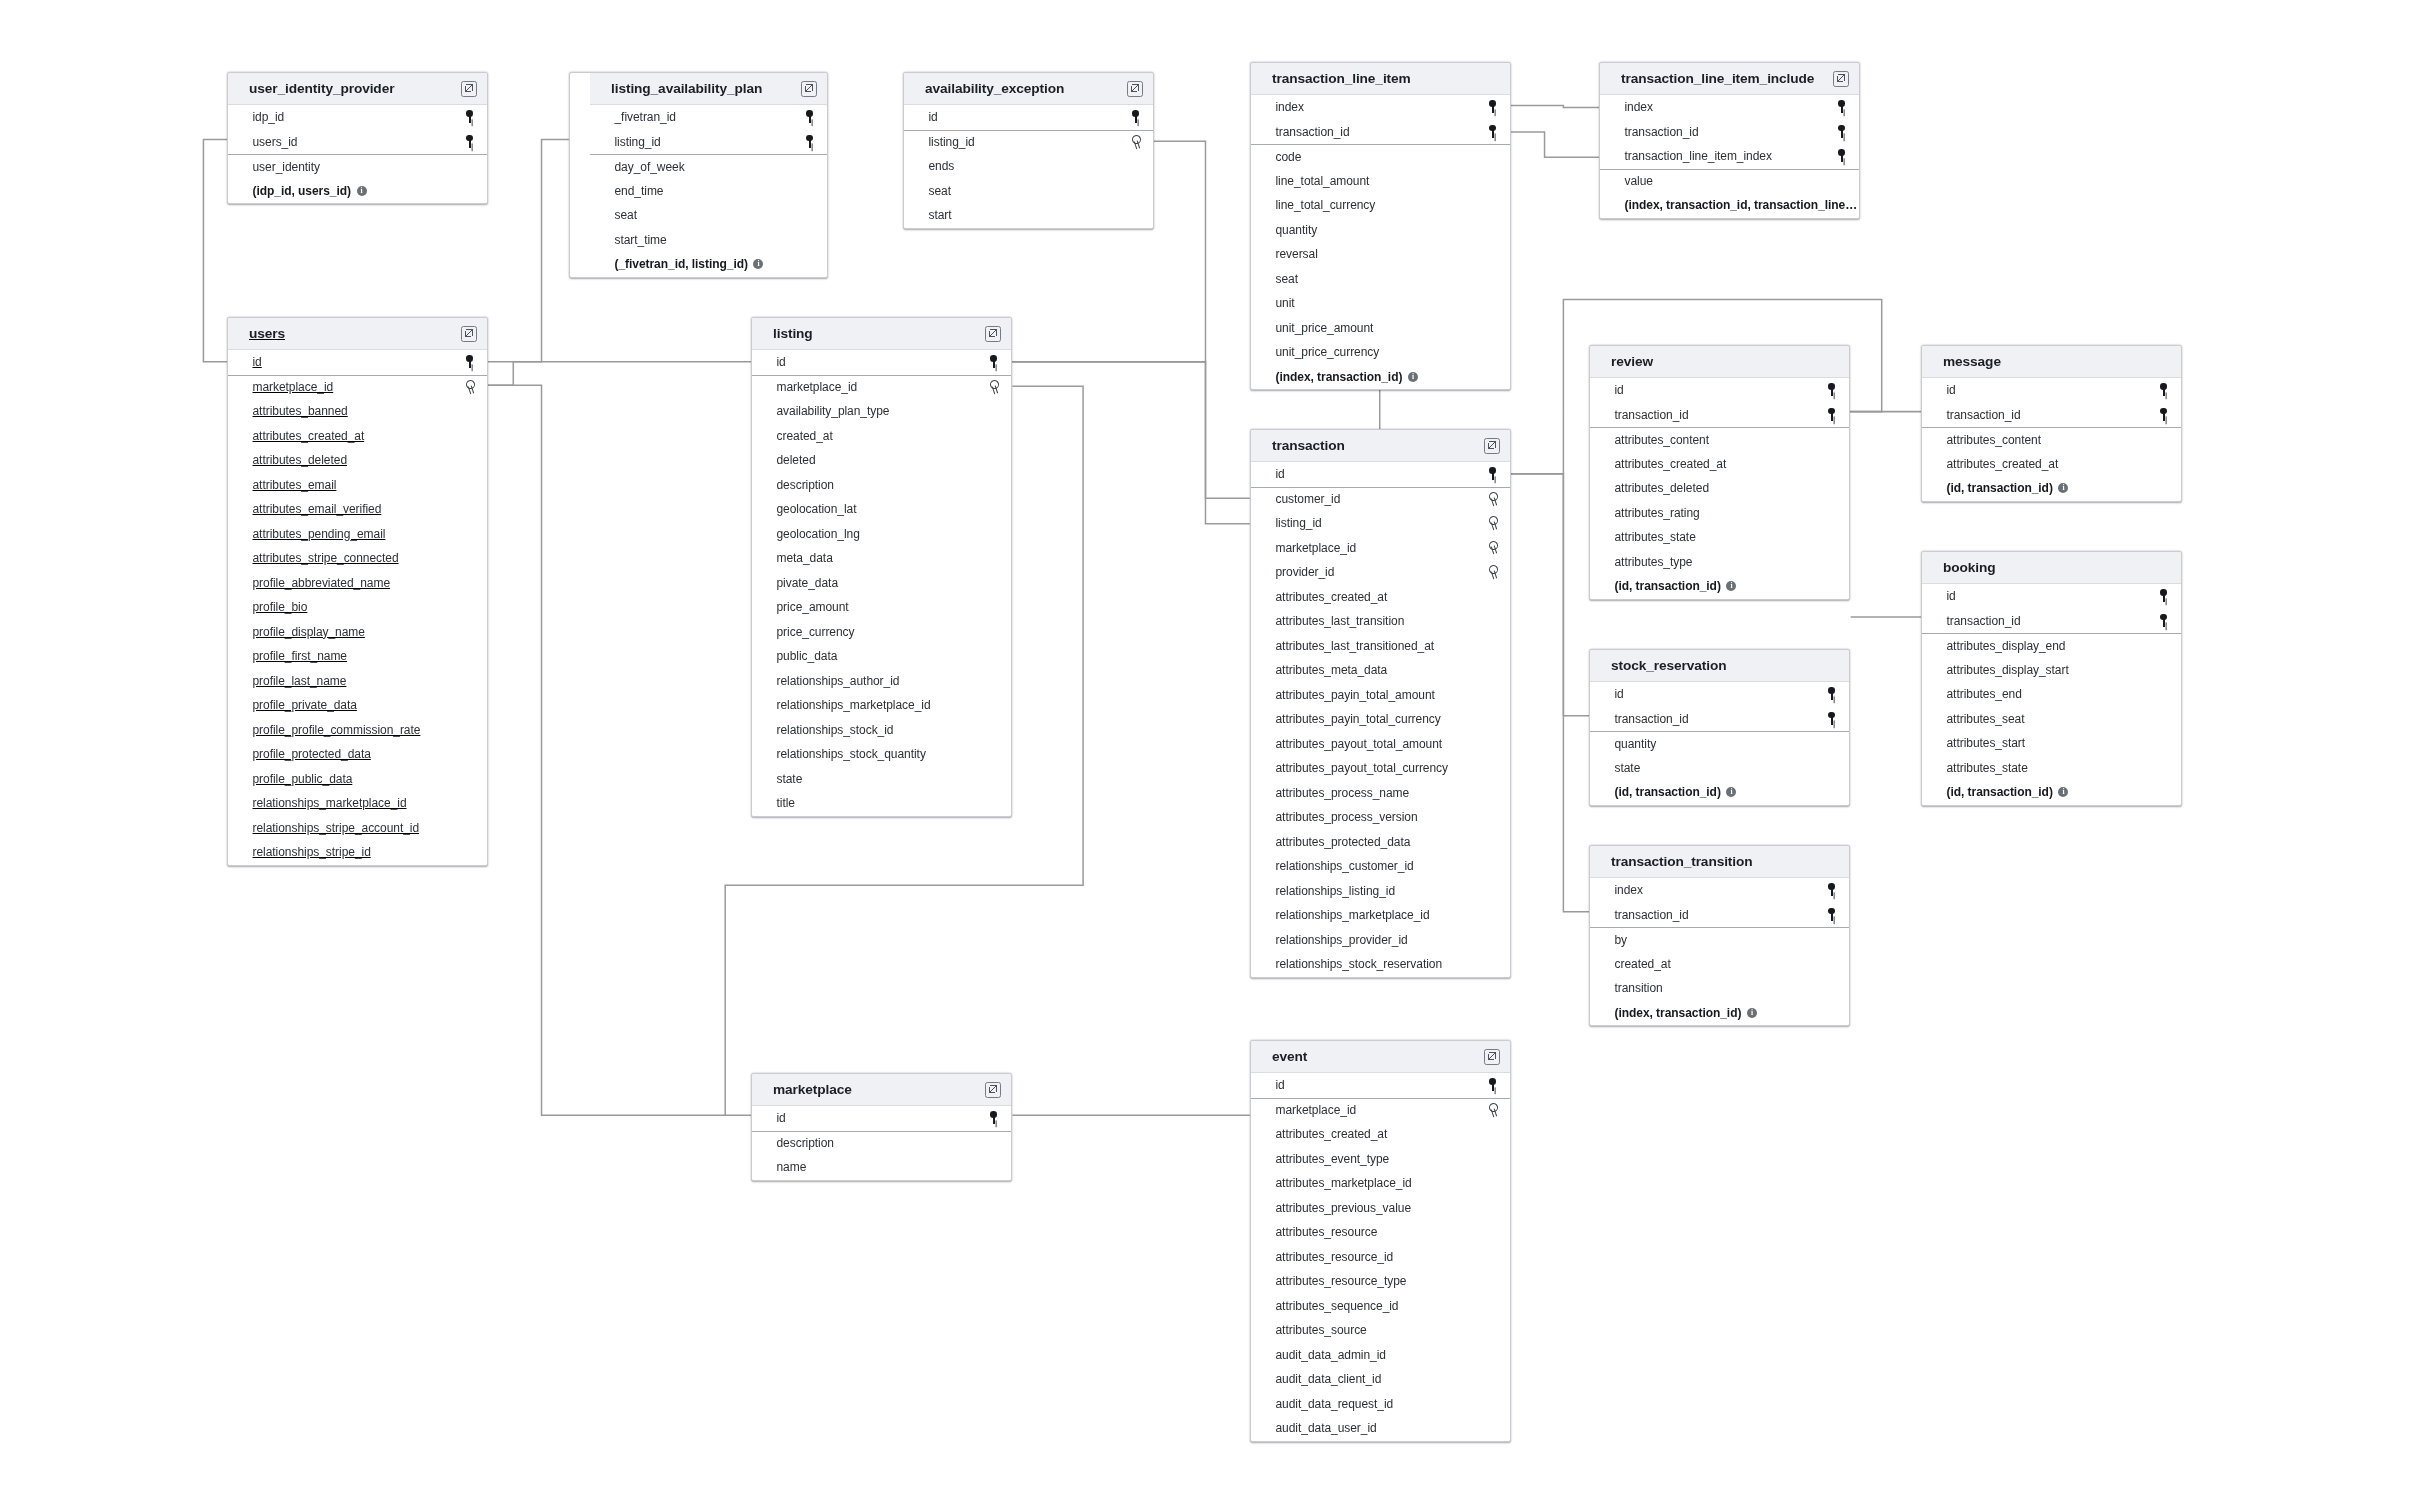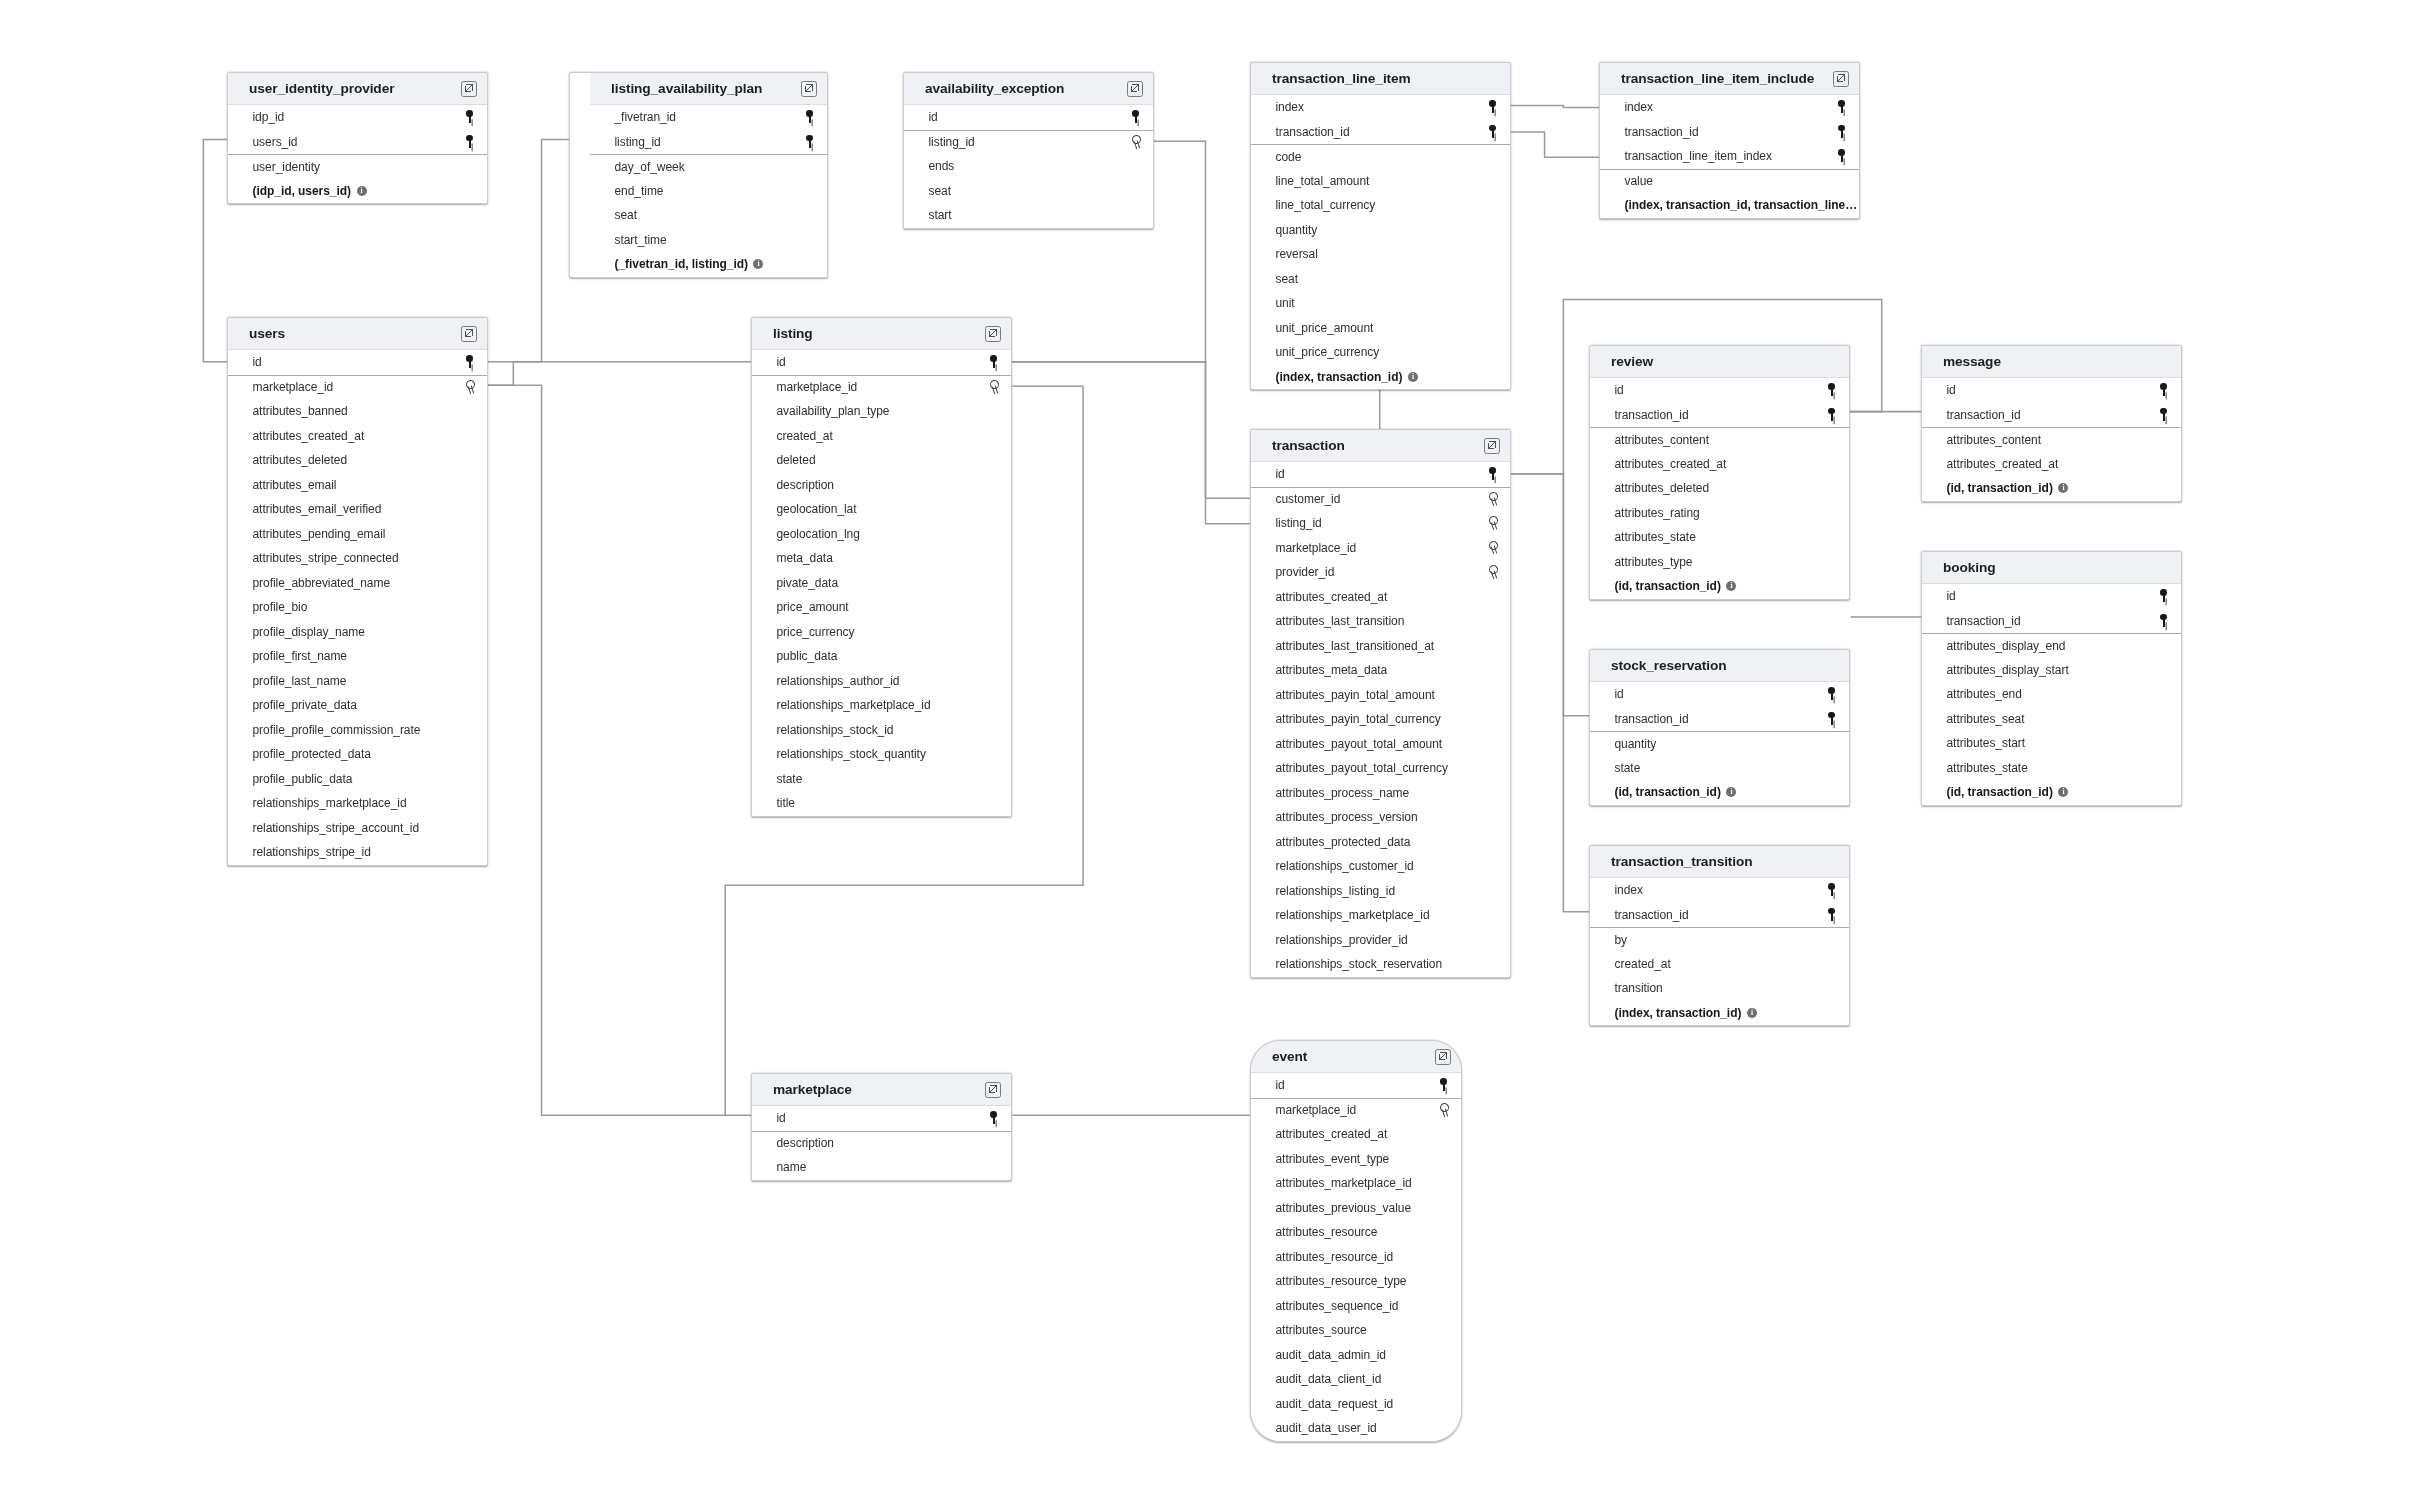--- a/index.html
+++ b/index.html
@@ -412,21 +412,21 @@
           <span class="composite-wrap">
             <span class="field-name">value</span>
           </span>
         </div>
         <div class="field-row composite">
           <span class="composite-wrap">
             <span class="field-name">(index, transaction_id, transaction_line…</span>
           </span>
         </div>
       </div>
-      <div class="table-card" style="left: 227px; top: 317px; width: 261px;">
+      <div class="table-card" style="left: 227px; top: 317px; width: 261px; text-decoration: underline;">
         <div class="table-header">
           <span class="table-title">users</span>
           <span class="ext-link-icon"></span>
         </div>
         <div class="field-row">
           <span class="composite-wrap">
             <span class="field-name">id</span>
           </span>
           <span class="key-icon pk"></span>
         </div>
@@ -954,21 +954,21 @@
             <span class="field-name">transition</span>
           </span>
         </div>
         <div class="field-row composite">
           <span class="composite-wrap">
             <span class="field-name">(index, transaction_id)</span>
             <span class="info-icon">i</span>
           </span>
         </div>
       </div>
-      <div class="table-card" style="left: 1250px; top: 1040px; width: 212px; border-radius: 31px;">
+      <div class="table-card" style="left: 1250px; top: 1040px; width: 261px;">
         <div class="table-header">
           <span class="table-title">event</span>
           <span class="ext-link-icon"></span>
         </div>
         <div class="field-row">
           <span class="composite-wrap">
             <span class="field-name">id</span>
           </span>
           <span class="key-icon pk"></span>
         </div>

